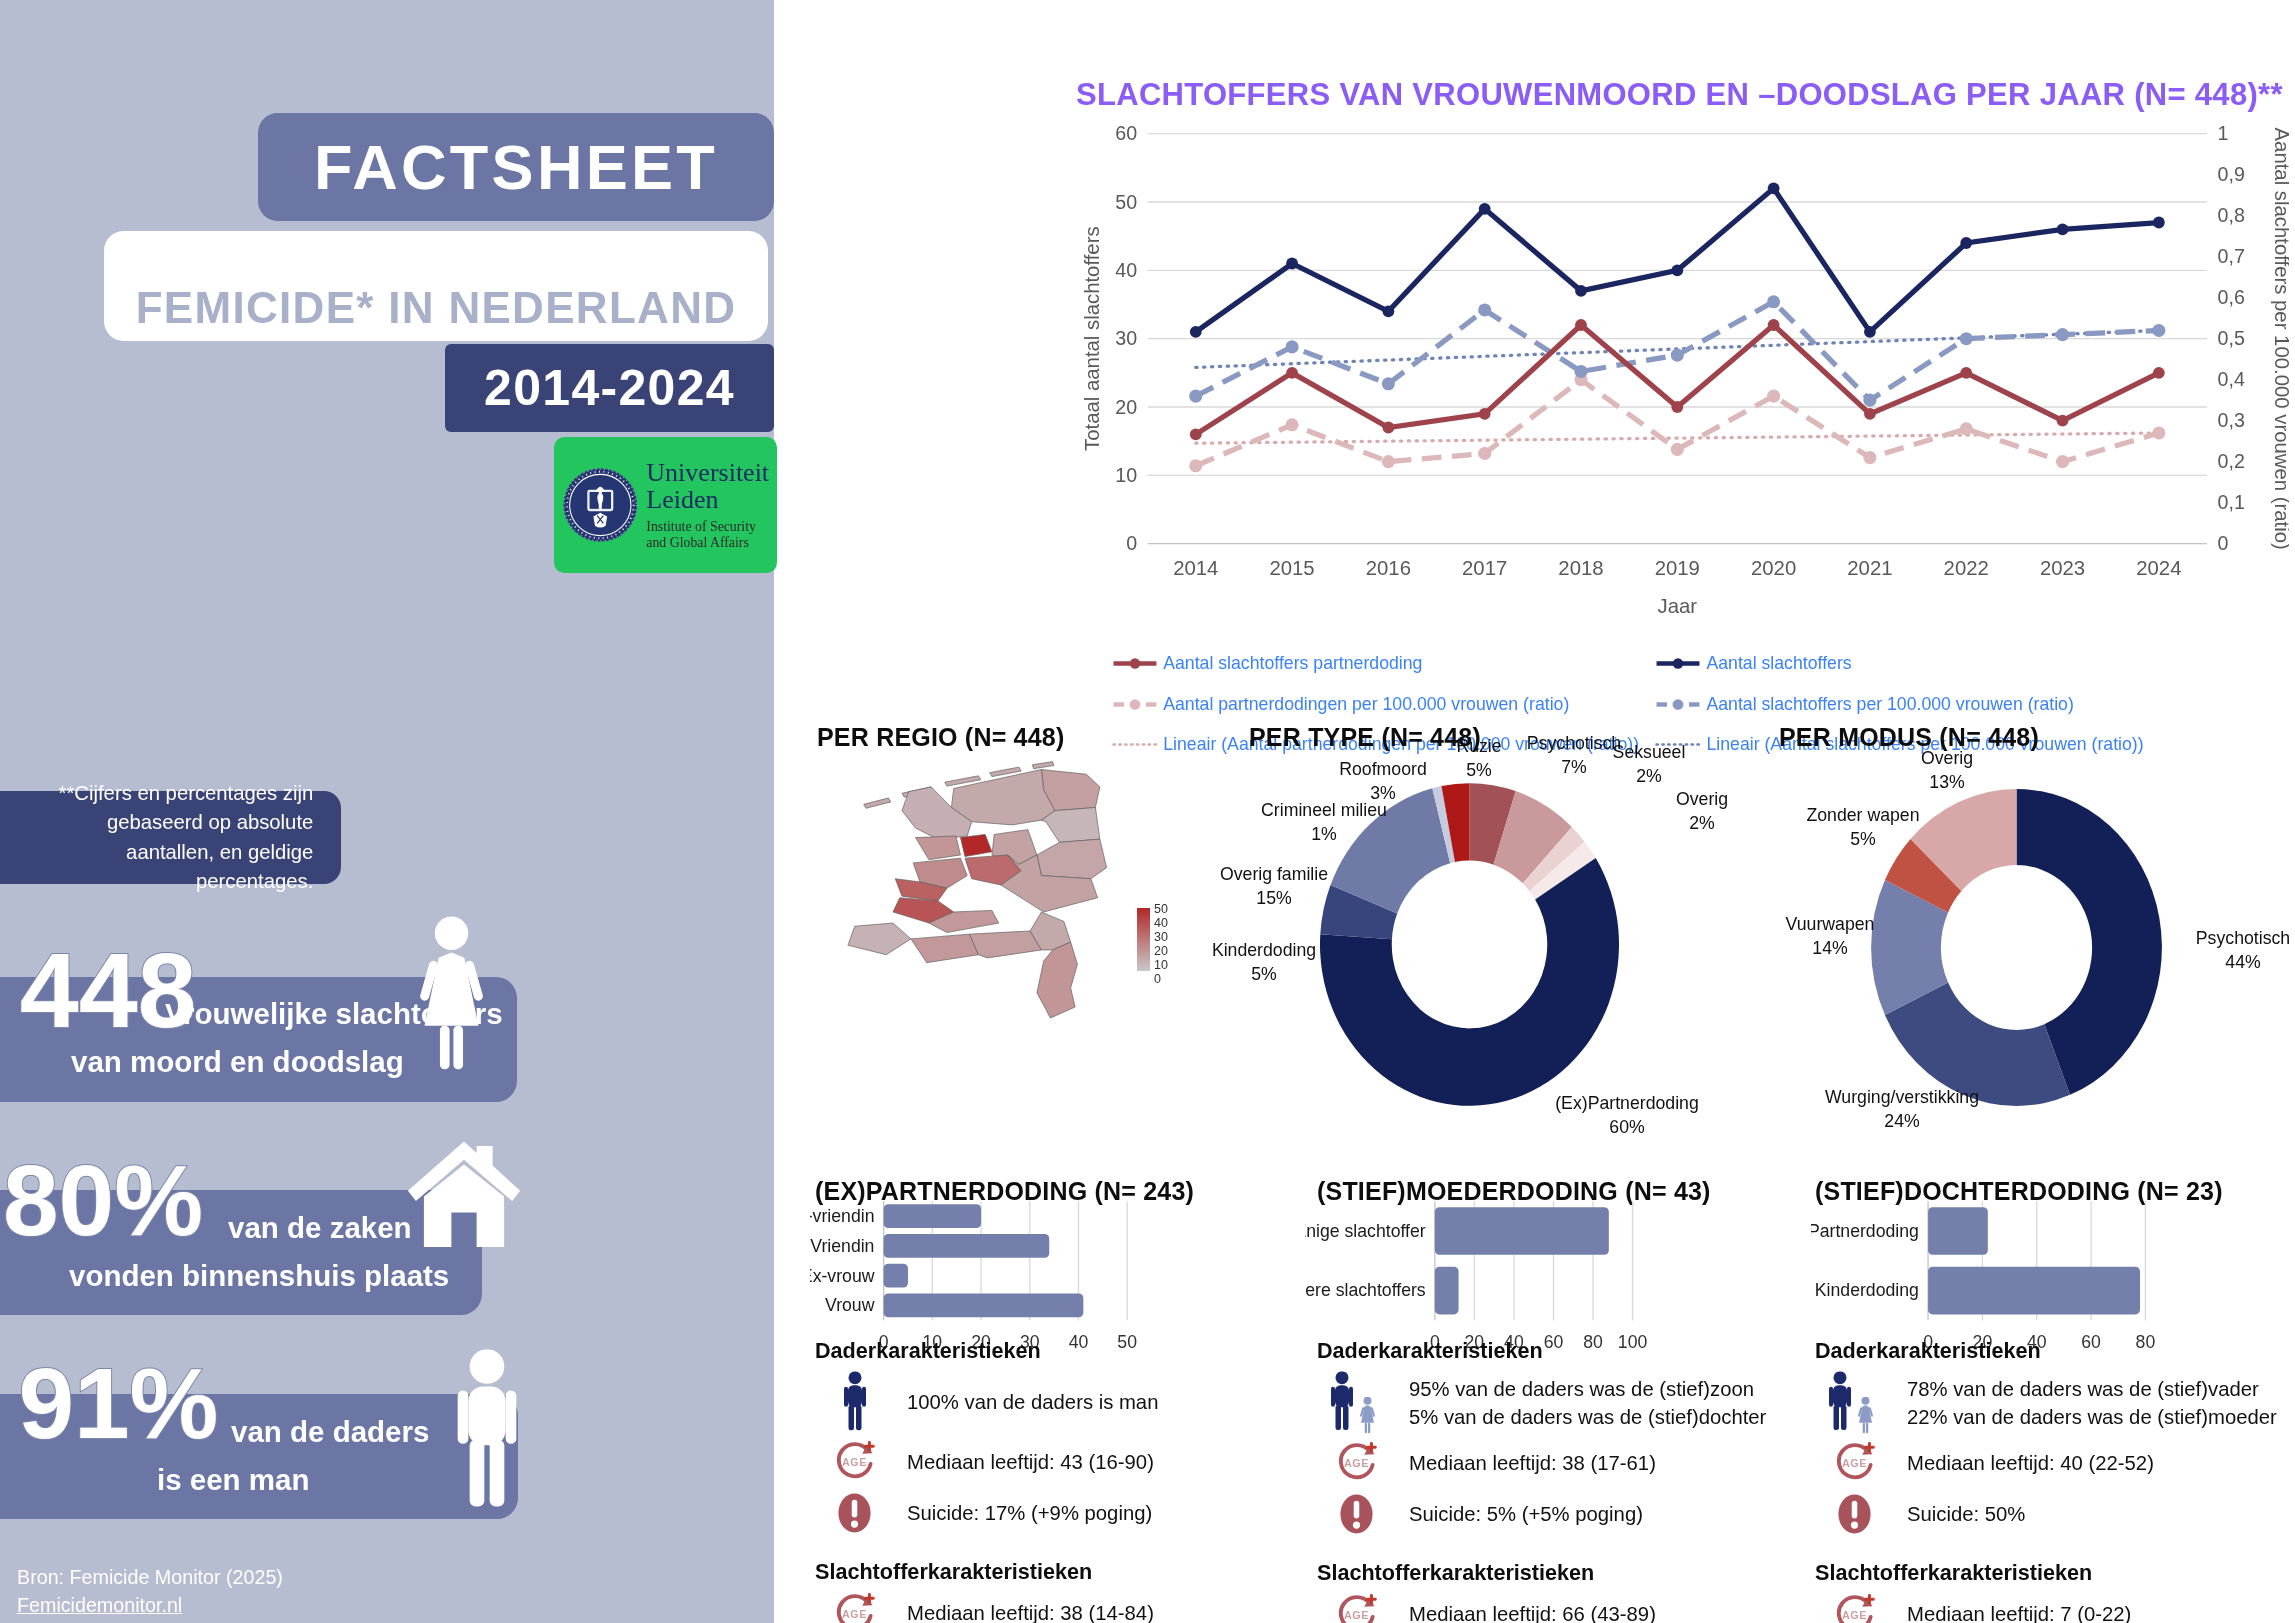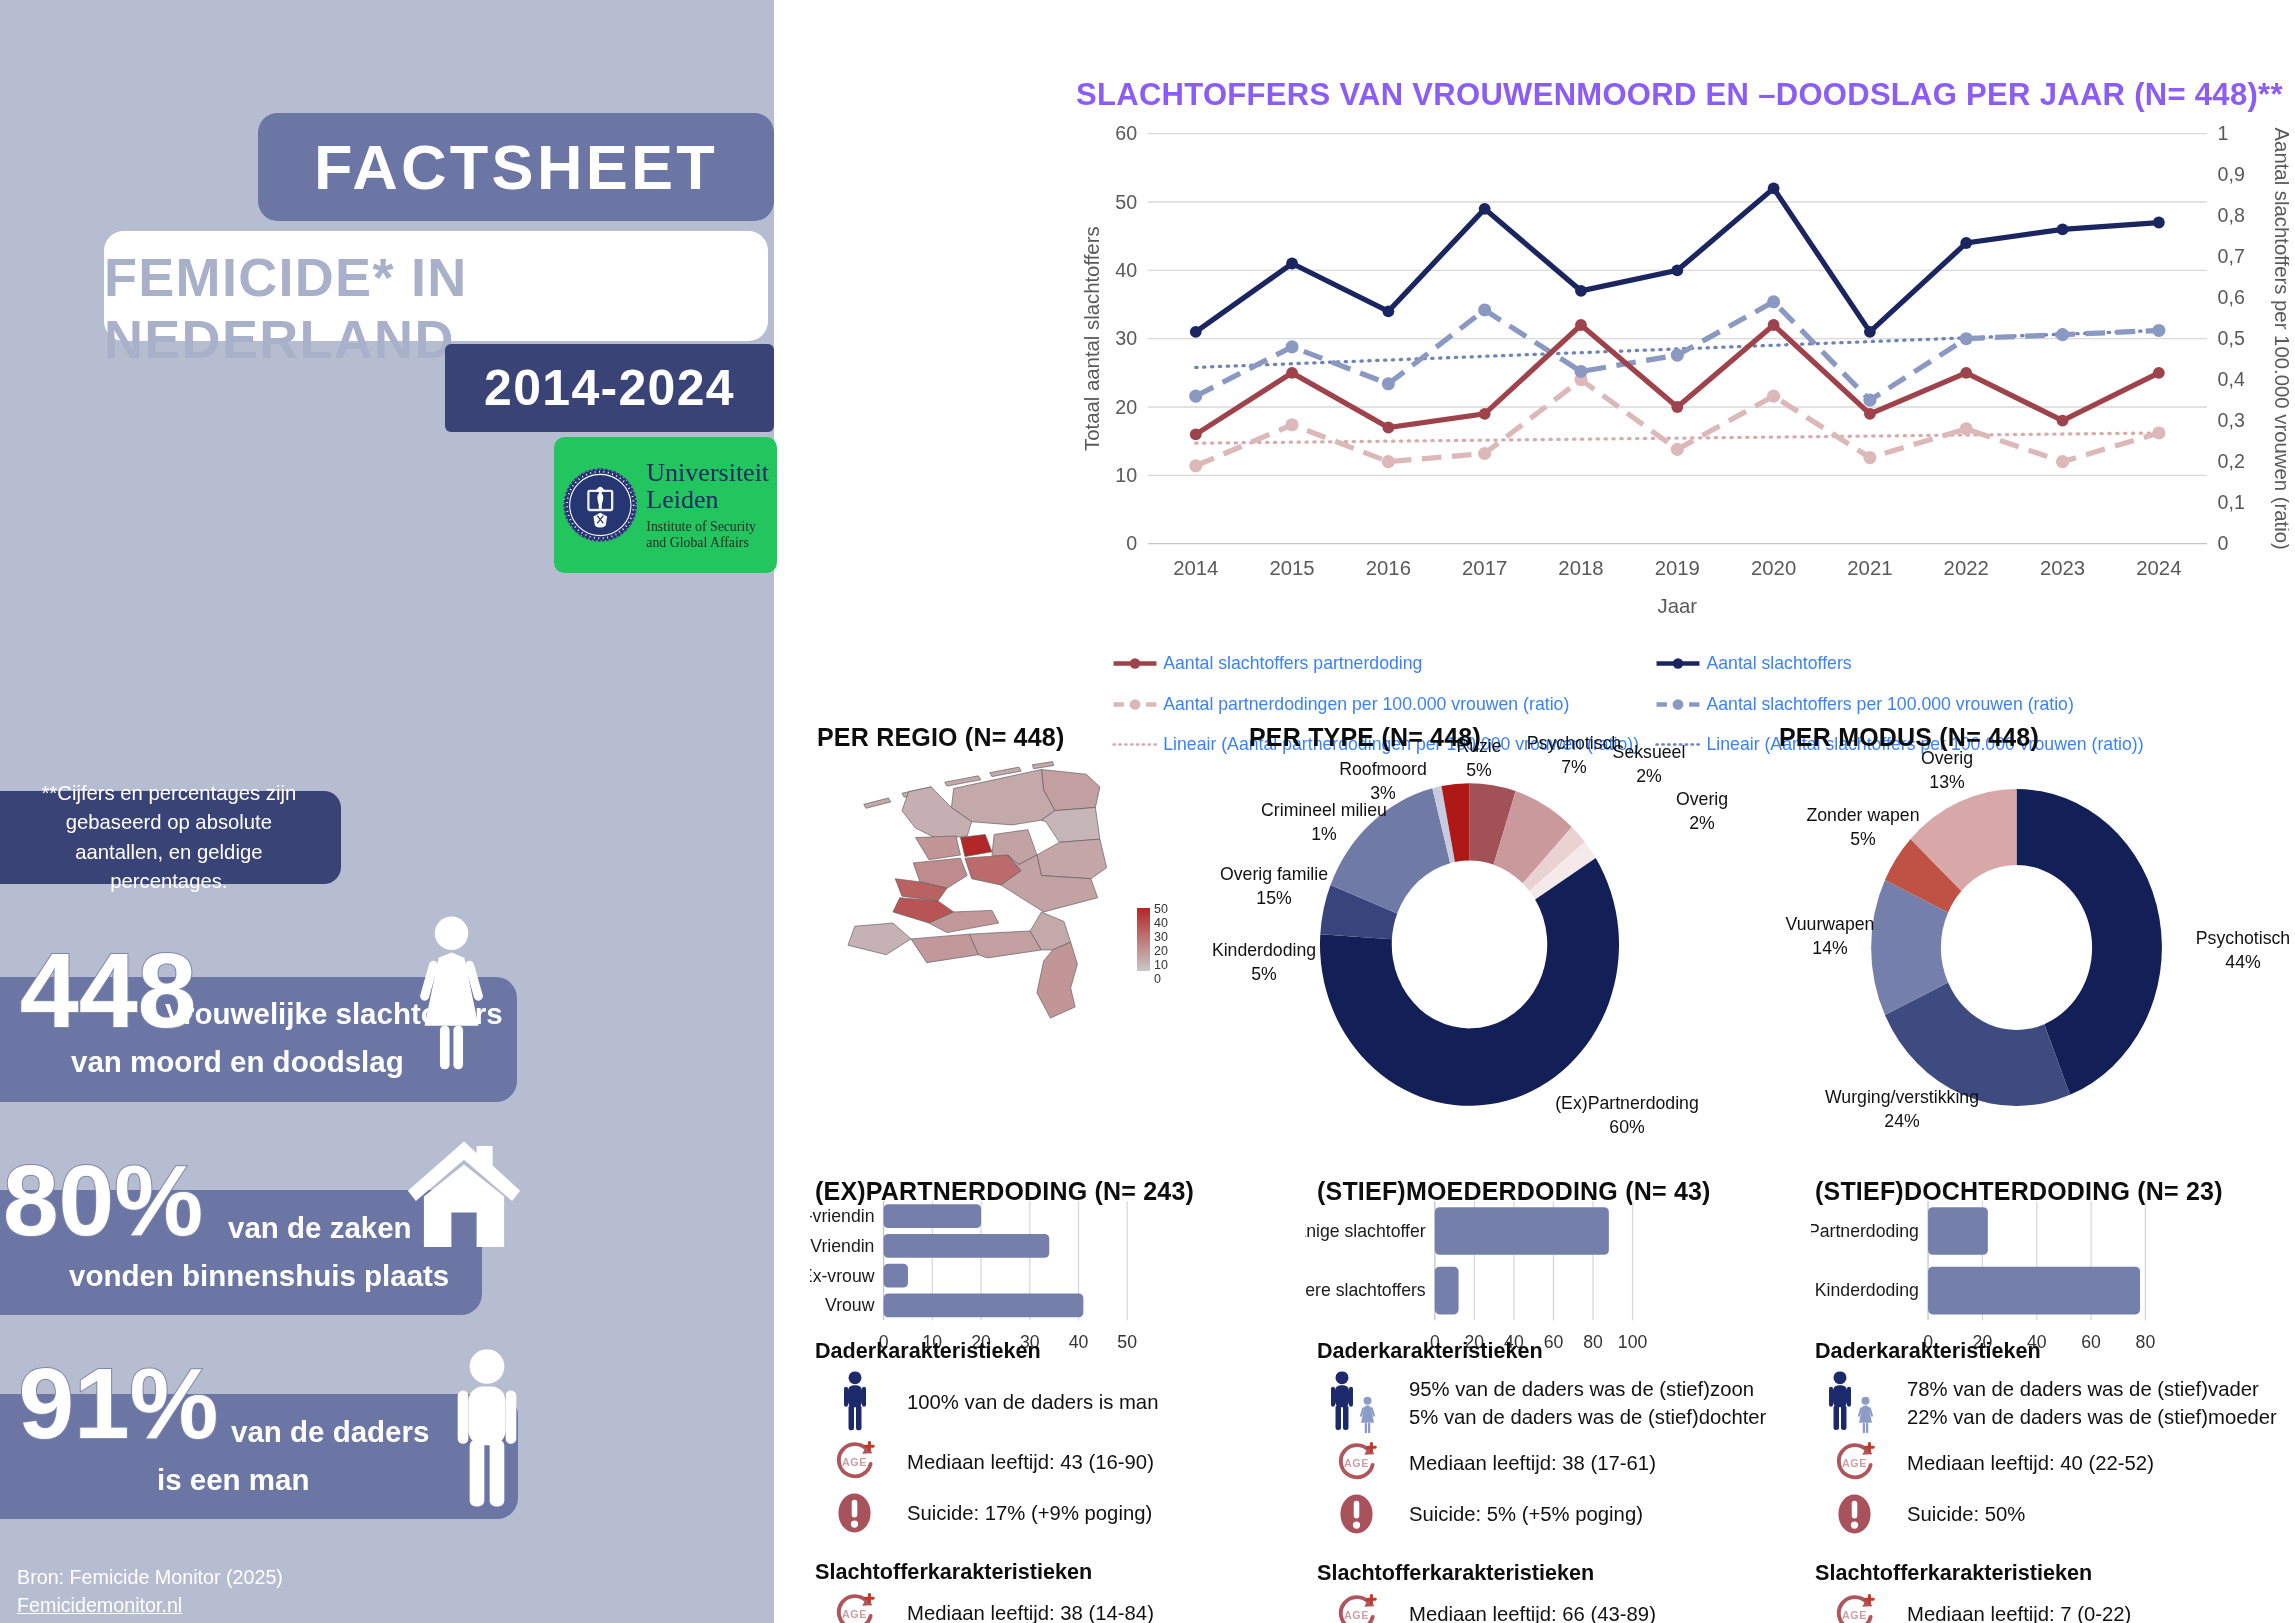--- a/index.html
+++ b/index.html
@@ -6,35 +6,35 @@
   .canvas{position:relative;width:2295px;height:1623px;background:#ffffff;
           font-family:"Liberation Sans", sans-serif;overflow:hidden;}
   
   .sidebar{position:absolute;left:0;top:0;width:774px;height:1623px;background:#b7bdd0;}
   .box{position:absolute;box-sizing:border-box;}
   .factsheet-box{left:258px;top:113px;width:516px;height:108px;background:#6b76a4;border-radius:19.7px;
                  display:flex;align-items:center;justify-content:center;}
   .factsheet-box span{color:#ffffff;font-size:63px;font-weight:bold;letter-spacing:3.3px;}
   .femicide-box{left:104px;top:231px;width:664px;height:110px;background:#ffffff;border-radius:19.7px;
                 display:flex;align-items:center;justify-content:center;}
-  .femicide-box span{color:#a9b0ca;font-size:54px;font-weight:bold;letter-spacing:1.3px;margin-top:43px;}
+  .femicide-box span{color:#a9b0ca;font-size:44px;font-weight:bold;letter-spacing:1.3px;margin-top:43px;}
   .years-box{left:445px;top:344px;width:329px;height:88px;background:#3a4375;border-radius:6px;
              display:flex;align-items:center;justify-content:center;}
   .years-box span{color:#ffffff;font-size:50px;font-weight:bold;letter-spacing:1.3px;}
   .logo-box{left:554px;top:437px;width:223px;height:136px;background:#22c55e;border-radius:10.5px;
             display:flex;align-items:center;padding:6.6px 7.9px;gap:7.9px;}
   .logo-text{display:flex;flex-direction:column;line-height:1.04;}
   .logo-uni{font-family:"Liberation Serif", serif;color:#1d2b63;font-size:26px;}
   .logo-inst{font-family:Liberation Serif, serif;color:#2b2b2b;font-size:13.8px;margin-top:6.6px;line-height:1.15;}
   .fn1-box{left:0;top:648px;width:565px;height:142px;background:#ffffff;border-radius:0 19.7px 19.7px 0;
            display:flex;align-items:center;}
   .fn1-box p{margin:0;width:100%;padding:0 25px 0 46px;color:#7d88b2;font-size:20.3px;line-height:1.5;text-align:right;}
   .fn2-box{left:0;top:791px;width:341px;height:93px;background:#3a4375;border-radius:0 17px 17px 0;
            display:flex;align-items:center;}
-  .fn2-box p{margin:16px;width:100%;padding:0 19.7px 0 16.4px;color:#ffffff;font-size:20.3px;line-height:1.45;text-align:center;}
+  .fn2-box p{margin:8px;width:100%;padding:0 19.7px 0 16.4px;color:#ffffff;font-size:20.3px;line-height:1.45;text-align:right;}
   .stat-bar{background:#6b76a4;border-radius:0 21px 21px 0;position:absolute;left:0;}
   .stat-num{position:absolute;color:#ffffff;font-weight:bold;line-height:1;
             -webkit-text-stroke:2px #7d87ab; paint-order:stroke fill;}
   .stat-line{position:absolute;color:#ffffff;font-weight:bold;font-size:29.5px;white-space:nowrap;}
   .source{position:absolute;color:#ffffff;font-size:19.7px;}
   .source a{color:#ffffff;}
   
   .chart-title{position:absolute;left:1076px;top:56px;width:1210px;text-align:left;
                font-size:31px;font-weight:bold;color:#8b5cf6;letter-spacing:0.3px;}
   .sec-title{position:absolute;font-size:25px;font-weight:bold;color:#0d0d0d;letter-spacing:0.2px;white-space:nowrap;}

